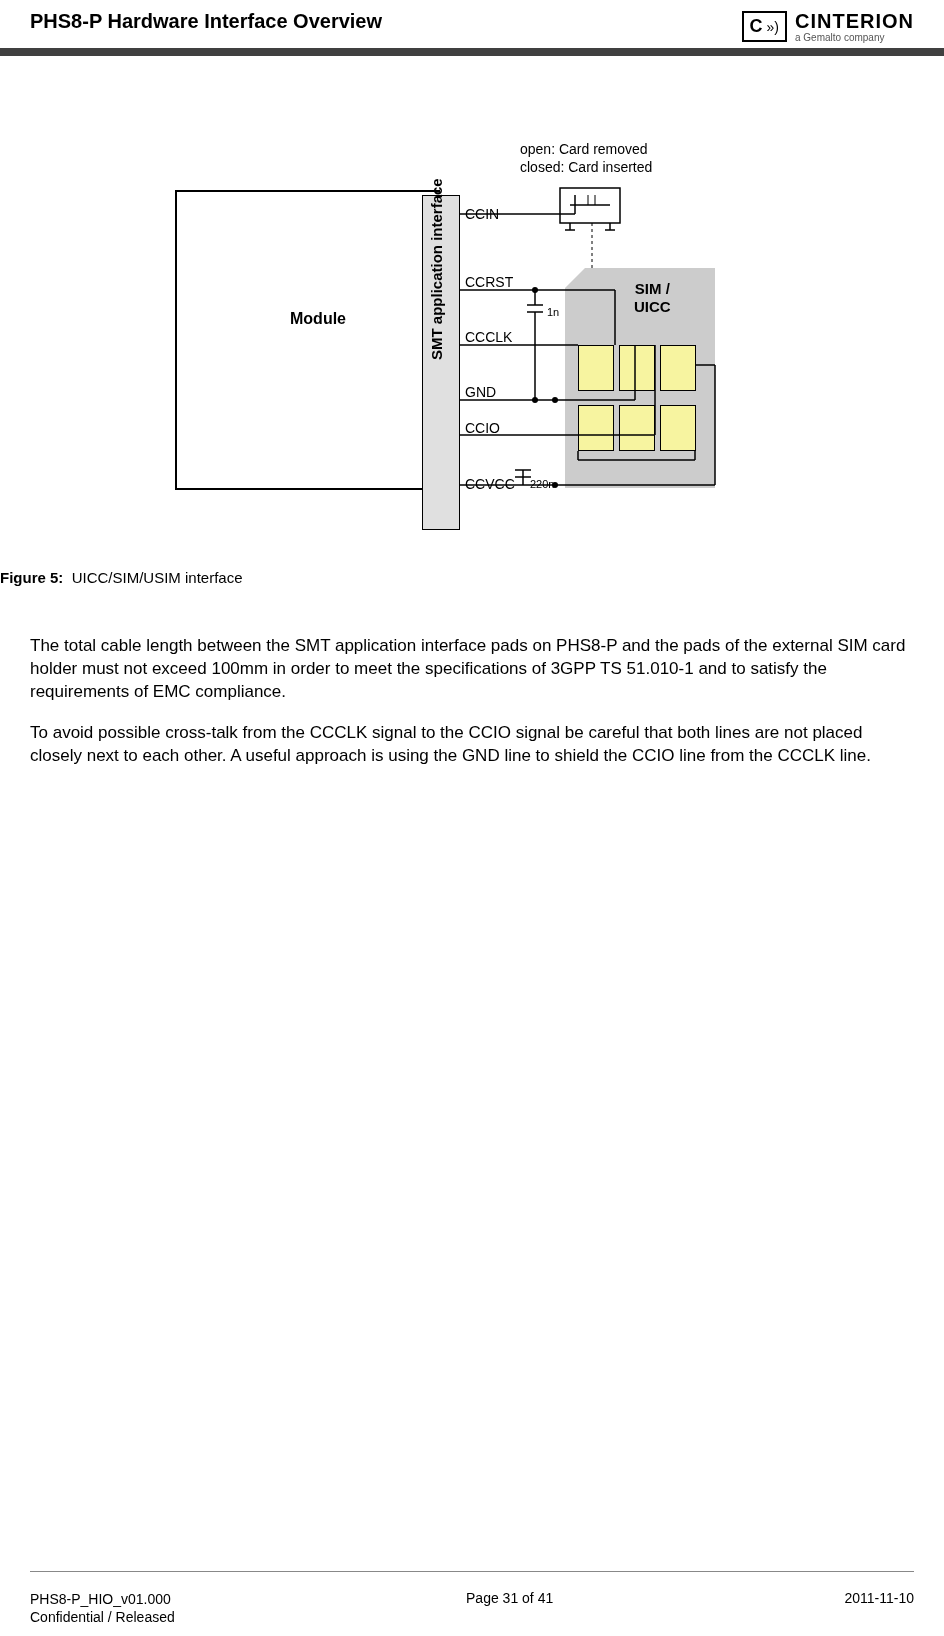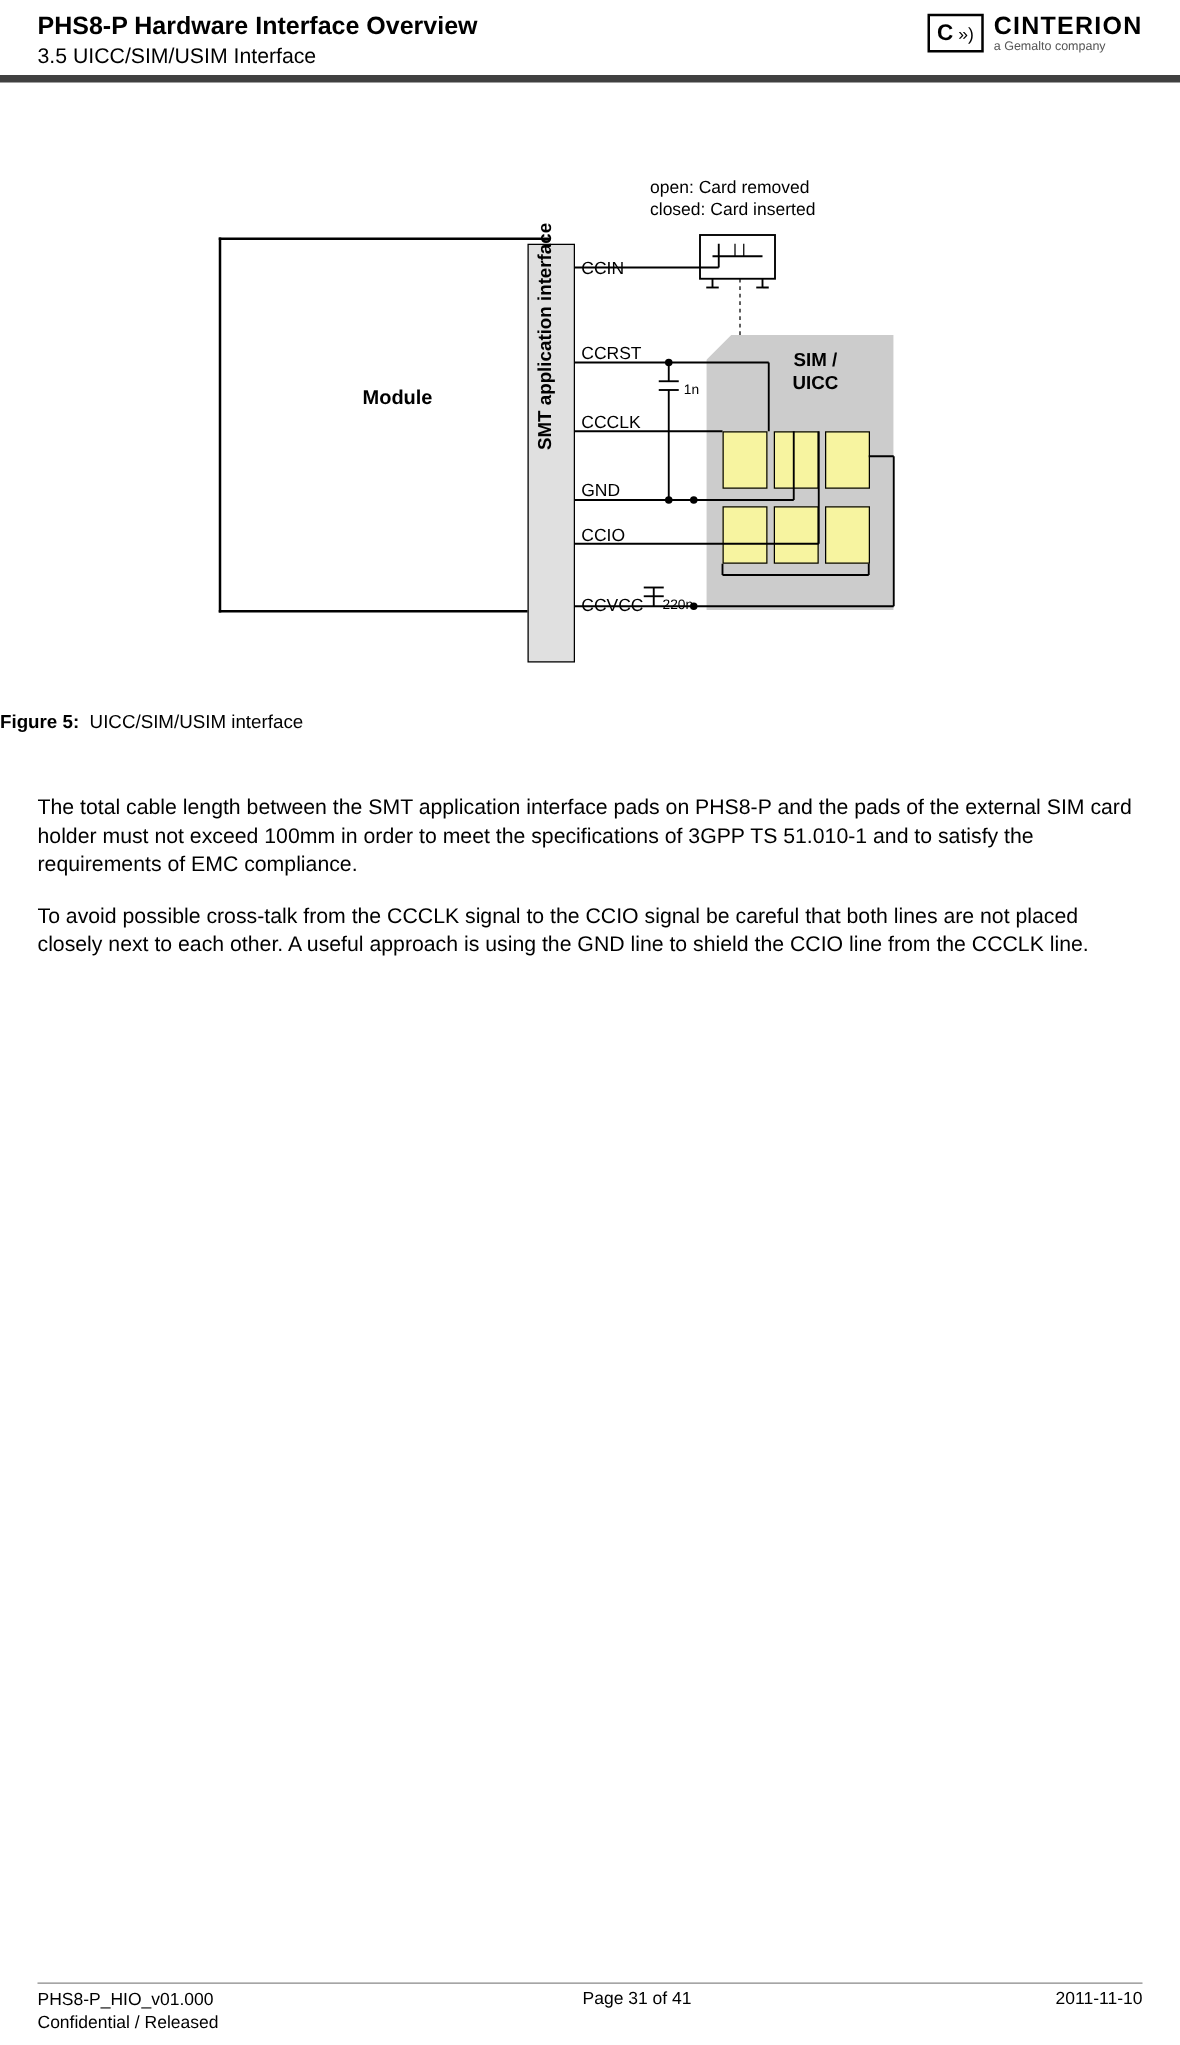--- a/index.html
+++ b/index.html
@@ -9,21 +9,21 @@
       height: 1636px;
       background: #fff;
       position: relative;
       color: #000;
     }
     .header {
       display: flex;
       justify-content: space-between;
       align-items: flex-start;
       padding: 10px 30px 5px 30px;
-      border-bottom: 6px solid #404040;
+      border-bottom: 8px solid #404040;
     }
     .header-left h1 {
       font-size: 20px;
       font-weight: bold;
     }
     .header-left .subtitle {
       font-size: 17px;
       font-weight: normal;
       margin-top: 2px;
     }
@@ -169,32 +169,31 @@
     .body-text p { margin-bottom: 18px; }
     .footer {
       position: absolute;
       bottom: 10px;
       left: 30px;
       right: 30px;
       border-top: 1px solid #888;
       display: flex;
       justify-content: space-between;
       font-size: 14px;
-      padding-top: 3px;
+      padding-top: 18px;
       margin-top: 16px;
     }
     .footer .left { line-height:1.3; }
   </style>
 </head>
 <body>
 
 <div class="header">
   <div class="header-left">
     <h1>PHS8-P Hardware Interface Overview</h1>
-    <div class="subtitle">3.5 UICC/SIM/USIM Interface</div>
   </div>
   <div class="header-right">
     <div class="logo-box">
       <span class="logo-c">C</span>
       <span class="logo-wave">»)</span>
     </div>
     <div class="brand-box">
       <div class="brand-name">CINTERION</div>
       <div class="brand-sub">a Gemalto company</div>
     </div>

